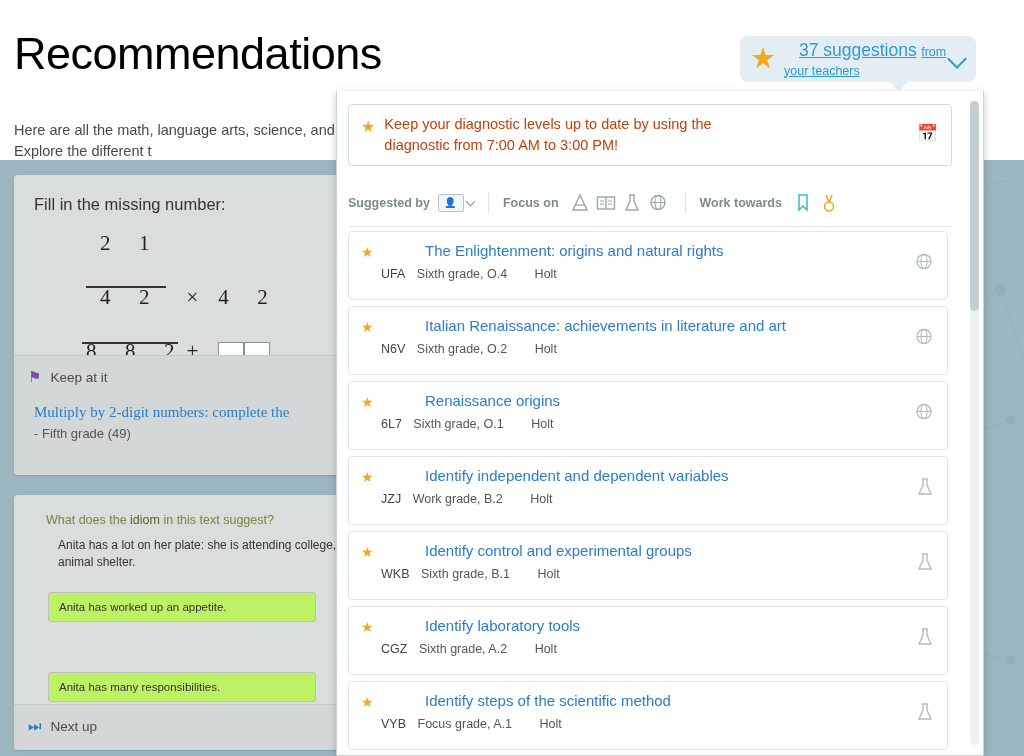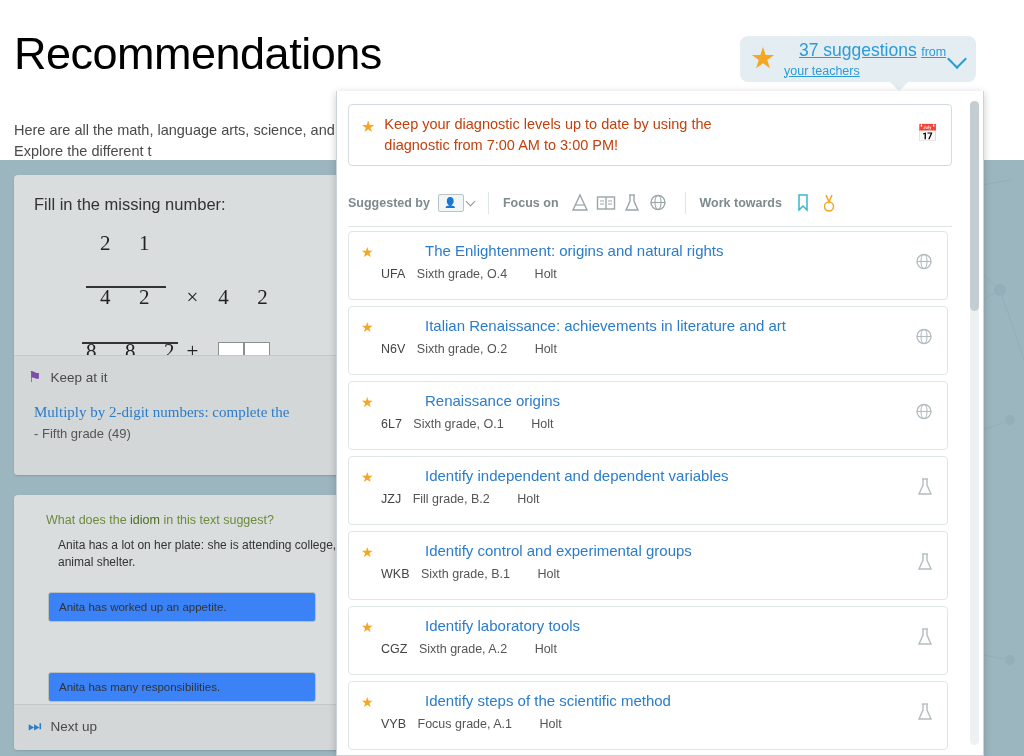--- a/index.html
+++ b/index.html
@@ -209,21 +209,21 @@
     left: 44px; top: 42px;
     width: 460px;
     font-size: 12px;
     color: #333;
     line-height: 17px;
   }
   .choice {
     position: absolute;
     left: 34px;
     width: 268px; height: 30px;
-    background: #3b82f6;
+    background: #bef264;
     border: 1px solid #b9bebe;
     border-radius: 3px;
     font-size: 11.5px;
     color: #333;
     padding: 8px 10px;
   }
   .choice-1 { top: 97px; }
   .choice-2 { top: 137px; }
   .choice-3 { top: 177px; }
   .card2-footer { height: 46px; }
@@ -582,21 +582,21 @@
               <line x1="2" y1="9.5" x2="16" y2="9.5" stroke="#b3bdc1" stroke-width="1.1"></line>
             </svg>
         </span>
       </div>
 
       <div class="srow">
         <span class="rstar">★</span>
         <span class="rtitle">Identify independent and dependent variables</span>
         <span class="rmeta">
           <span class="code">JZJ</span>
-          <span class="grade">Fill grade, B.2</span>
+          <span class="grade">Work grade, B.2</span>
           <span class="book">Holt</span>
         </span>
         <span class="rsubj">
           <svg width="16" height="20" viewBox="0 0 16 20">
               <path d="M6 2 L6 8 L2 17 L14 17 L10 8 L10 2" fill="none" stroke="#b3bdc1" stroke-width="1.4"></path>
               <line x1="5" y1="2" x2="11" y2="2" stroke="#b3bdc1" stroke-width="1.4"></line>
             </svg>
         </span>
       </div>
 

